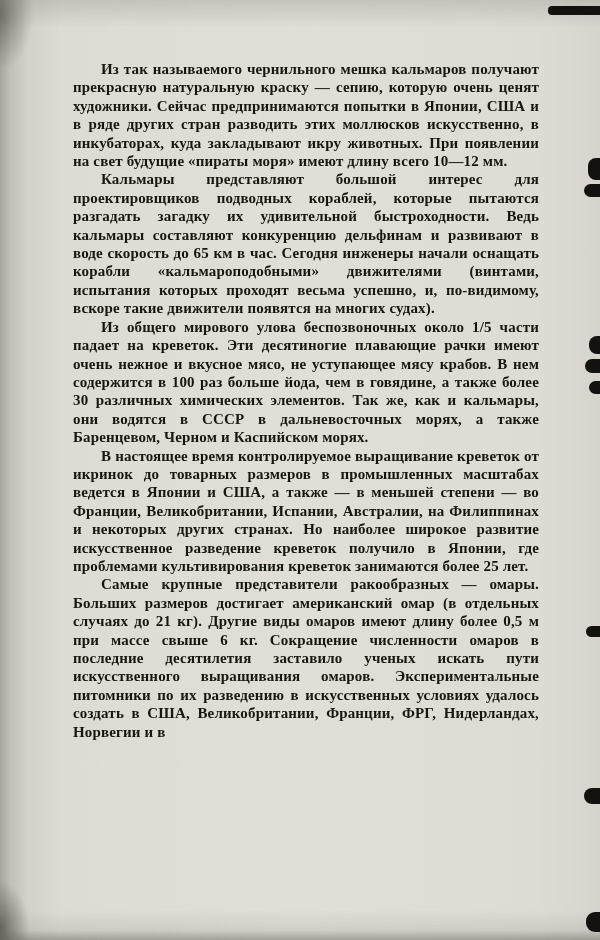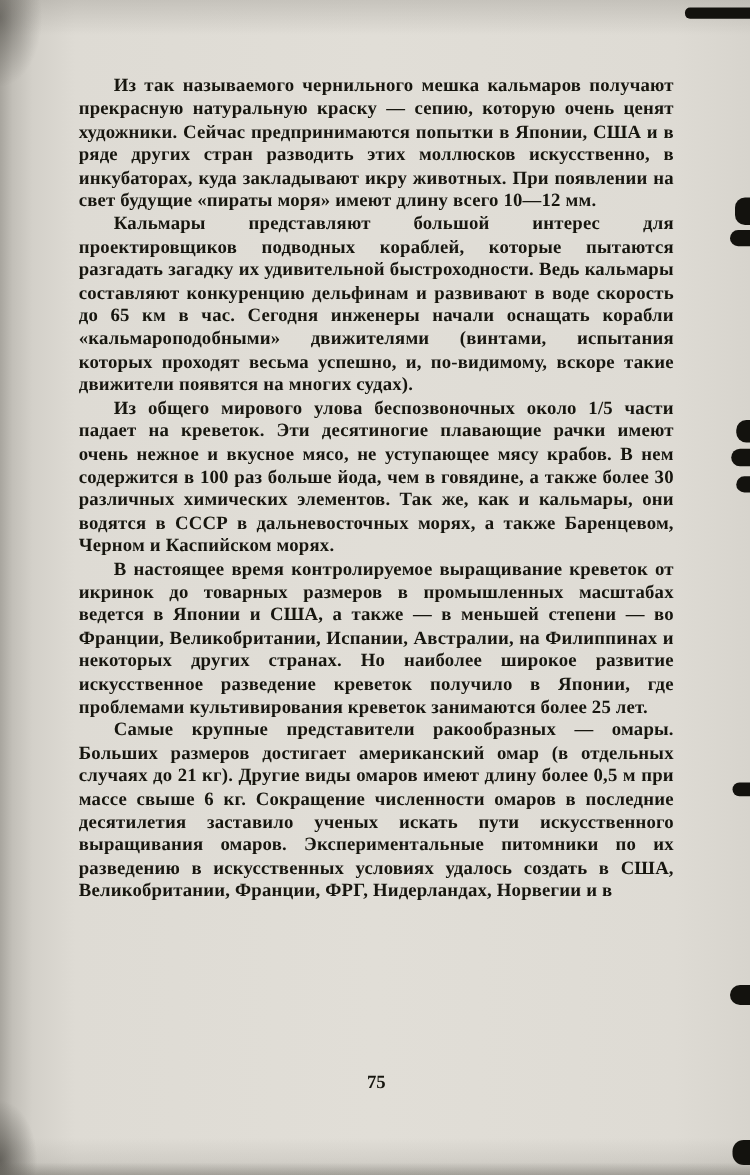--- a/index.html
+++ b/index.html
@@ -31,21 +31,21 @@
     position:absolute;
     left:63px;top:60px;width:476px;
     color:#17160f;
     font-size:15px;
     font-weight:bold;
     line-height:18.4px;
     text-align:justify;
     letter-spacing:.15px;
   }
   .text-block p{margin:0;}
-  .text-block p.indent{text-indent:28px;}
+  .text-block p.indent{text-indent:28px;margin-left:10px;}
   .page-number{
     position:absolute;
     left:63px;width:476px;top:858px;
     text-align:center;
     color:#17160f;
     font-size:15px;
     font-weight:bold;
   }
   .artifact{
     position:absolute;
@@ -62,21 +62,20 @@
 <div class="scan-page">
 
   <div class="text-block">
     <p class="indent">Из так называемого чернильного мешка кальмаров получают прекрасную натуральную краску — сепию, которую очень ценят художники. Сейчас предпринимаются попытки в Японии, США и в ряде других стран разводить этих моллюсков искусственно, в инкубаторах, куда закладывают икру животных. При появлении на свет будущие «пираты моря» имеют длину всего 10—12 мм.</p>
     <p class="indent">Кальмары представляют большой интерес для проектировщиков подводных кораблей, которые пытаются разгадать загадку их удивительной быстроходности. Ведь кальмары составляют конкуренцию дельфинам и развивают в воде скорость до 65 км в час. Сегодня инженеры начали оснащать корабли «кальмароподобными» движителями (винтами, испытания которых проходят весьма успешно, и, по-видимому, вскоре такие движители появятся на многих судах).</p>
     <p class="indent">Из общего мирового улова беспозвоночных около 1/5 части падает на креветок. Эти десятиногие плавающие рачки имеют очень нежное и вкусное мясо, не уступающее мясу крабов. В нем содержится в 100 раз больше йода, чем в говядине, а также более 30 различных химических элементов. Так же, как и кальмары, они водятся в СССР в дальневосточных морях, а также Баренцевом, Черном и Каспийском морях.</p>
     <p class="indent">В настоящее время контролируемое выращивание креветок от икринок до товарных размеров в промышленных масштабах ведется в Японии и США, а также — в меньшей степени — во Франции, Великобритании, Испании, Австралии, на Филиппинах и некоторых других странах. Но наиболее широкое развитие искусственное разведение креветок получило в Японии, где проблемами культивирования креветок занимаются более 25 лет.</p>
     <p class="indent">Самые крупные представители ракообразных — омары. Больших размеров достигает американский омар (в отдельных случаях до 21 кг). Другие виды омаров имеют длину более 0,5 м при массе свыше 6 кг. Сокращение численности омаров в последние десятилетия заставило ученых искать пути искусственного выращивания омаров. Экспериментальные питомники по их разведению в искусственных условиях удалось создать в США, Великобритании, Франции, ФРГ, Нидерландах, Норвегии и в</p>
   </div>
 
-  <div class="page-number">75</div>
 
   <div class="artifact" style="left:548px;top:6px;width:52px;height:9px;border-radius:4px 0 0 4px;"></div>
   <div class="artifact" style="left:588px;top:158px;width:12px;height:22px;border-radius:8px 0 0 8px;"></div>
   <div class="artifact" style="left:584px;top:184px;width:16px;height:13px;border-radius:8px 0 0 8px;"></div>
   <div class="artifact" style="left:589px;top:336px;width:11px;height:18px;border-radius:8px 0 0 8px;"></div>
   <div class="artifact" style="left:585px;top:359px;width:15px;height:14px;border-radius:8px 0 0 8px;"></div>
   <div class="artifact" style="left:589px;top:381px;width:11px;height:13px;border-radius:8px 0 0 8px;"></div>
   <div class="artifact" style="left:586px;top:626px;width:14px;height:11px;border-radius:8px 0 0 8px;"></div>
   <div class="artifact" style="left:584px;top:788px;width:16px;height:16px;border-radius:9px 0 0 9px;"></div>
   <div class="artifact" style="left:586px;top:912px;width:14px;height:20px;border-radius:9px 0 0 9px;"></div>

